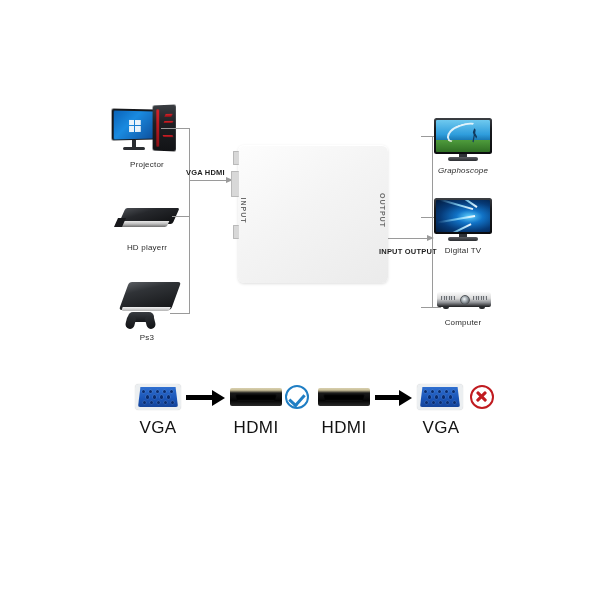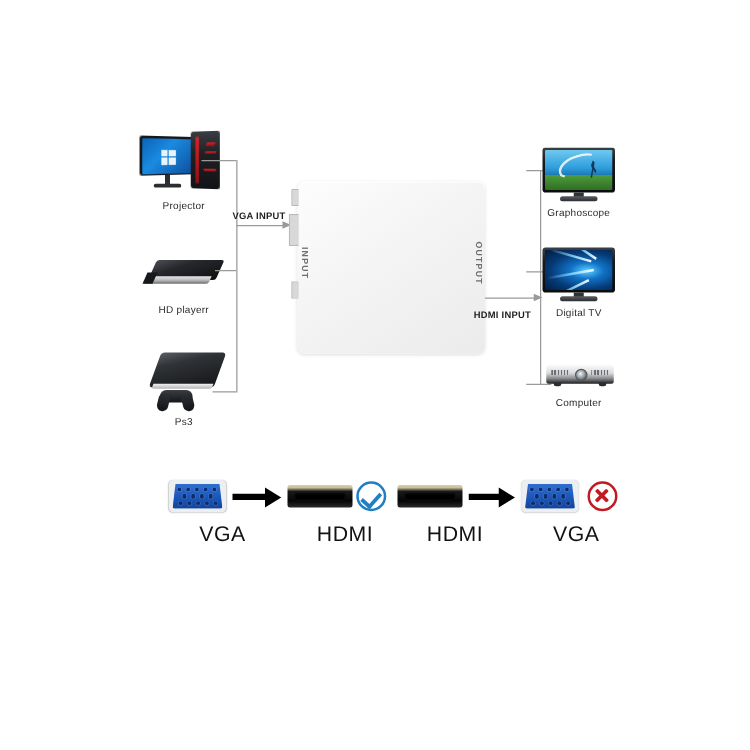--- a/index.html
+++ b/index.html
@@ -109,21 +109,20 @@
   }
 
   
   .compat-label {
     position: absolute;
     font-size: 17px;
     color: #121212;
     letter-spacing: 0.4px;
     white-space: nowrap;
     font-family: "Liberation Sans", sans-serif;
-    margin-left: 20px;
   }
   .big-arrow-shaft {
     position: absolute;
     height: 5px;
     background: #000;
   }
   .big-arrow-head {
     position: absolute;
     width: 0; height: 0;
     border-top: 8px solid transparent;
@@ -426,53 +425,53 @@
     </div>
   </div>
   <div class="dev-label" style="left:92px; top:333px; width:110px;">Ps3</div>
 
   <div class="line h" style="left:161px; top:128px; width:28px;"></div>
   <div class="line h" style="left:172px; top:216px; width:17px;"></div>
   <div class="line h" style="left:170px; top:313px; width:19px;"></div>
   <div class="line v" style="left:189px; top:128px; height:186px;"></div>
   <div class="line h" style="left:189px; top:180px; width:38px;"></div>
   <div class="arrow-head" style="left:226px; top:177px;"></div>
-  <div class="flow-label" style="left:186px; top:168px;">VGA INPUT</div>
+  <div class="flow-label" style="left:186px; top:168px;">VGA HDMI</div>
 
   <div id="converter">
     <div class="side-text" id="input-side">INPUT</div>
     <div class="side-text" id="output-side">OUTPUT</div>
 
     <div class="port" style="left:-5px; top:6px; width:6px; height:14px;"></div>
     <div class="port" style="left:-7px; top:26px; width:8px; height:26px;"></div>
     <div class="port" style="left:-5px; top:80px; width:6px; height:14px;"></div>
   </div>
 
   <div class="line h" style="left:388px; top:238px; width:40px;"></div>
   <div class="arrow-head" style="left:427px; top:235px;"></div>
-  <div class="flow-label" style="left:379px; top:247px;">HDMI INPUT</div>
+  <div class="flow-label" style="left:379px; top:247px;">INPUT OUTPUT</div>
 
   <div class="line v" style="left:432px; top:136px; height:172px;"></div>
   <div class="line h" style="left:421px; top:136px; width:16px;"></div>
   <div class="line h" style="left:421px; top:217px; width:16px;"></div>
   <div class="line h" style="left:421px; top:307px; width:20px;"></div>
 
   <div class="tv" style="left:434px; top:118px; width:58px; height:44px;">
     <div class="bezel" style="width:58px; height:36px;">
       <div class="scr">
         <div class="pic-nature">
           <div class="swoosh"></div>
           <div class="figure"></div>
         </div>
       </div>
     </div>
     <div class="neck" style="left:25px; top:36px; width:8px; height:4px;"></div>
     <div class="foot" style="left:14px; top:39px; width:30px; height:3.5px;"></div>
   </div>
-  <div class="dev-label" style="left:420px; top:166px; width:86px;">Graphoscope</div>
+  <div class="dev-label" style="left:420px; top:166px; width:86px;font-style:italic;">Graphoscope</div>
 
   <div class="tv" style="left:434px; top:198px; width:58px; height:44px;">
     <div class="bezel" style="width:58px; height:36px;">
       <div class="scr">
         <div class="pic-abstract">
           <div class="ray" style="left:2%; top:48%; width:70%; transform:rotate(-10deg);"></div>
           <div class="ray" style="left:4%; top:26%; width:64%; transform:rotate(16deg);"></div>
           <div class="ray" style="left:6%; top:72%; width:60%; transform:rotate(-26deg);"></div>
           <div class="ray" style="left:30%; top:18%; width:46%; transform:rotate(34deg);"></div>
         </div>

